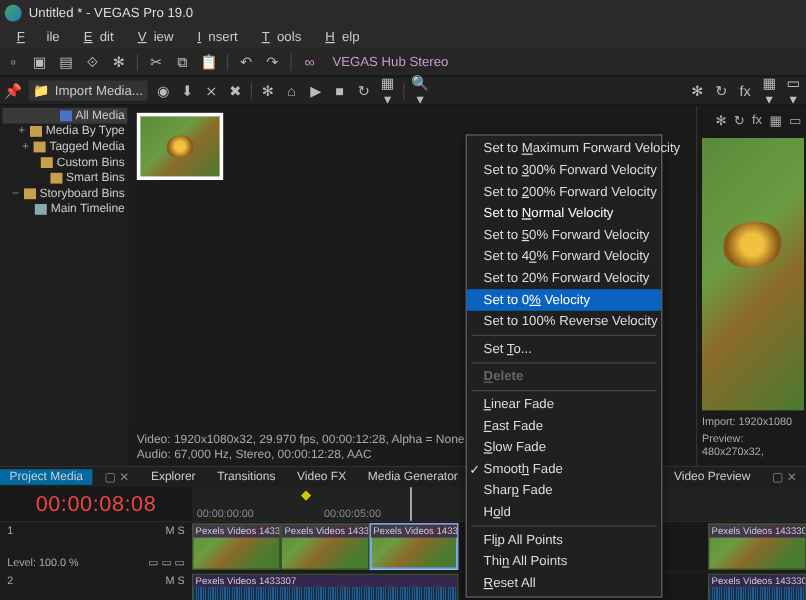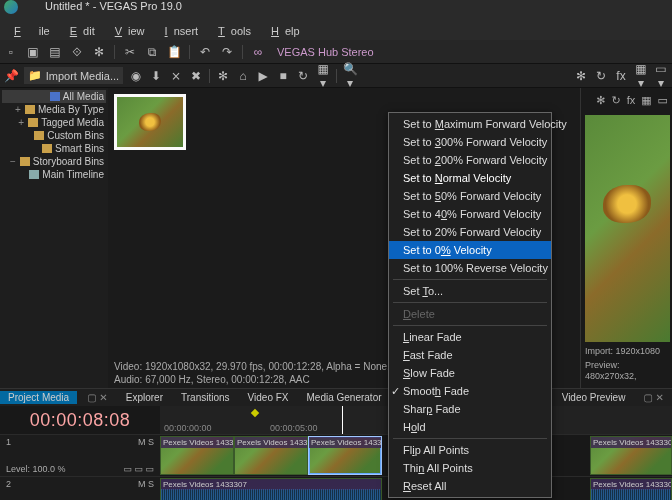--- a/index.html
+++ b/index.html
@@ -1,17 +1,17 @@
 <!DOCTYPE html>
 <html><head>
 <meta charset="utf-8">
 <style>
 * { box-sizing: border-box; margin: 0; padding: 0; font-family: "Segoe UI", Arial, sans-serif; }
 body { background: #1e1e1e; color: #ccc; font-size: 11px; width: 672px; height: 500px; overflow: hidden; position: relative; }
-.titlebar { background: #2a2a2a; height: 22px; display: flex; padding: 0 4px; color: #ddd; font-size: 11px; gap: 21px; }
+.titlebar { background: #2a2a2a; height: 22px; display: flex; align-items: center; padding: 0 4px; color: #ddd; font-size: 11px; }
 .titlebar .logo { width: 14px; height: 14px; background: linear-gradient(135deg,#4a6,#27b); border-radius: 50%; margin-right: 6px; }
 .menubar { background: #2a2a2a; height: 18px; display: flex; align-items: center; padding: 0 2px; gap: 2px; color: #ccc; font-size: 11px; }
 .menubar span { padding: 1px 6px; cursor: default; }
 .menubar span .u { text-decoration: underline; }
 .toolbar1 { background: #262626; height: 24px; display: flex; align-items: center; padding: 0 4px; gap: 8px; border-bottom: 1px solid #111; }
 .toolbar1 .btn, .toolbar2 .btn { color: #bbb; font-size: 12px; width: 14px; text-align: center; }
 .toolbar1 .sep, .toolbar2 .sep { width: 1px; height: 14px; background: #444; }
 .toolbar1 .hub { color: #c9c; font-size: 11px; margin-left: 4px; }
 .toolbar2 { background: #222; height: 24px; display: flex; align-items: center; padding: 0 4px; gap: 6px; border-bottom: 1px solid #111; }
 .toolbar2 .import { background: #333; color: #ccc; font-size: 11px; padding: 2px 4px; display: flex; align-items: center; gap: 4px; }
@@ -32,37 +32,37 @@
 .preview .pimg { flex:1; margin:6px 0 2px 2px; background: linear-gradient(135deg,#5a8a3a 0%,#6b9c42 40%,#8b6b2a 60%,#4a7a30 100%); position:relative; }
 .preview .pimg::after { content:""; position:absolute; left:18px; top:70px; width:48px; height:38px; background: radial-gradient(circle,#f0c040 30%,#8b5a1a 70%); border-radius:50% 40% 50% 40%; }
 .pinfo { font-size:9px; color:#aaa; padding:2px; line-height:1.2; }
 .tabs { background: #1f1f1f; height: 18px; display: flex; align-items: center; font-size: 10px; color: #ccc; gap: 2px; border-top: 1px solid #333; }
 .tabs span { padding: 1px 8px; }
 .tabs span.act { background: #0369a1; }
 .tabs .rt { margin-left: auto; }
 .timeline { background: #181818; height: 114px; position: relative; }
 .tl-head { height: 28px; display: flex; }
 .tl-head .left { width: 160px; display:flex; align-items:center; justify-content:center; background:#181818; }
-.tcode { font-size: 18px; color: #fca5a5; font-weight: 300; letter-spacing: 0.5px; }
+.tcode { font-size: 18px; color: #ef4444; font-weight: 300; letter-spacing: 0.5px; }
 .tl-head .ruler { flex:1; position:relative; background: linear-gradient(to right,#222,#222); font-size:9px; color:#888; }
 .tl-head .ruler .mark { position:absolute; bottom:1px; }
 .tl-row { height: 42px; display: flex; border-top: 1px solid #2a2a2a; }
 .tl-row .th { width: 160px; background: #1c1c1c; padding: 2px 6px; font-size:9px; color:#aaa; display:flex; flex-direction:column; justify-content:space-between; }
 .tl-row .th .top { display:flex; justify-content:space-between; }
 .tl-row .clips { flex:1; position:relative; background:#181818; }
 .clip { position:absolute; top:1px; bottom:1px; background: linear-gradient(135deg,#5a8a3a 0%,#6b9c42 30%,#8b6b2a 50%,#4a7a30 80%); border:1px solid #3a5a2a; font-size:8px; color:#fff; overflow:hidden; }
 .clip.sel { border:1px solid #a0c8ff; box-shadow: inset 0 0 0 1px #6af; }
 .clip .lbl { background:rgba(60,40,80,0.85); color:#ccc; padding:1px 2px; position:absolute; top:0; left:0; right:0; font-size:8px; white-space:nowrap; overflow:hidden; }
 .clip.audio { background: linear-gradient(to bottom,#1a2a3a,#0e3a5a); }
 .clip.audio .wave { position:absolute; left:0; right:0; top:10px; bottom:0; background: repeating-linear-gradient(90deg,#2a6aaa 0 1px,transparent 1px 2px); opacity:0.7; }
 .ctxmenu { position: absolute; left: 388px; top: 112px; width: 164px; background: #202020; border: 1px solid #666; box-shadow: 0 2px 8px rgba(0,0,0,0.6); font-size: 11px; color: #ddd; z-index: 100; padding: 2px 0; }
 .ctxmenu .mi { padding: 3px 14px; white-space: nowrap; }
 .ctxmenu .mi.bold { font-weight: 400; color:#fff; }
 .ctxmenu .mi.hl { background: #0a63c0; color: #fff; }
-.ctxmenu .mi.dis { color: #666; }
+.ctxmenu .mi.dis { color: #666; font-weight: bold; }
 .ctxmenu .msep { height: 1px; background: #444; margin: 2px 4px; }
 .ctxmenu .mi .u { text-decoration: underline; }
 .ctxmenu .chk { position:absolute; left:2px; }
 </style>
 </head>
 <body>
 
 <div class="titlebar">
   <div class="logo"></div>
   <span>Untitled * - VEGAS Pro 19.0</span>

